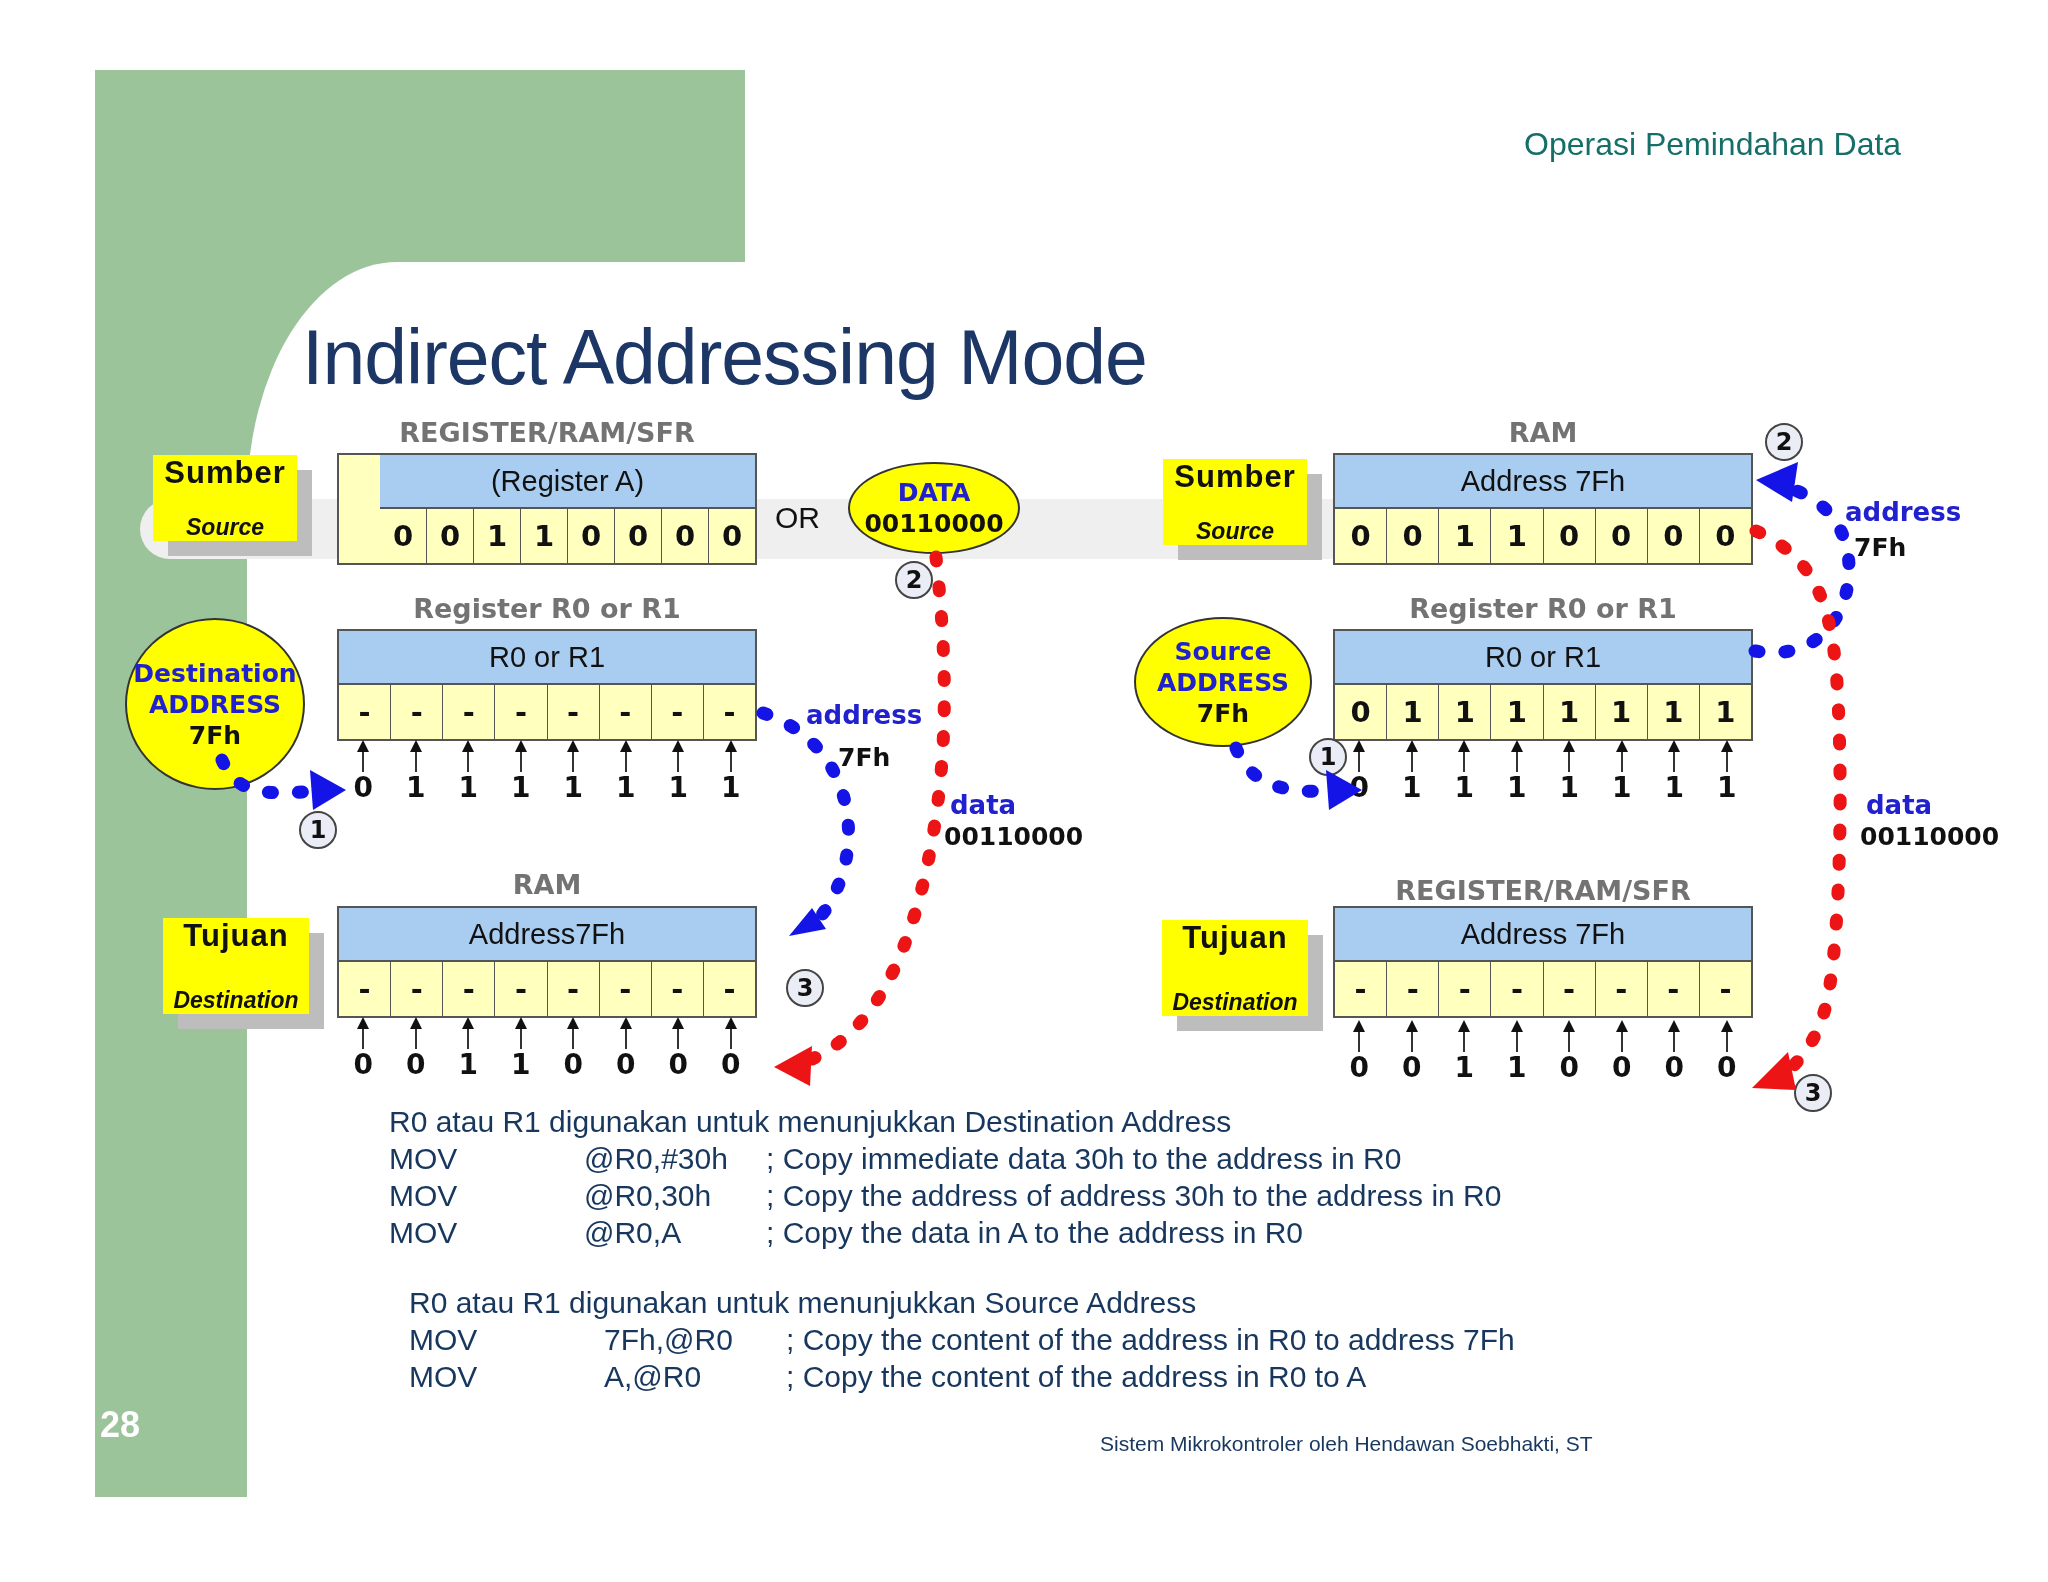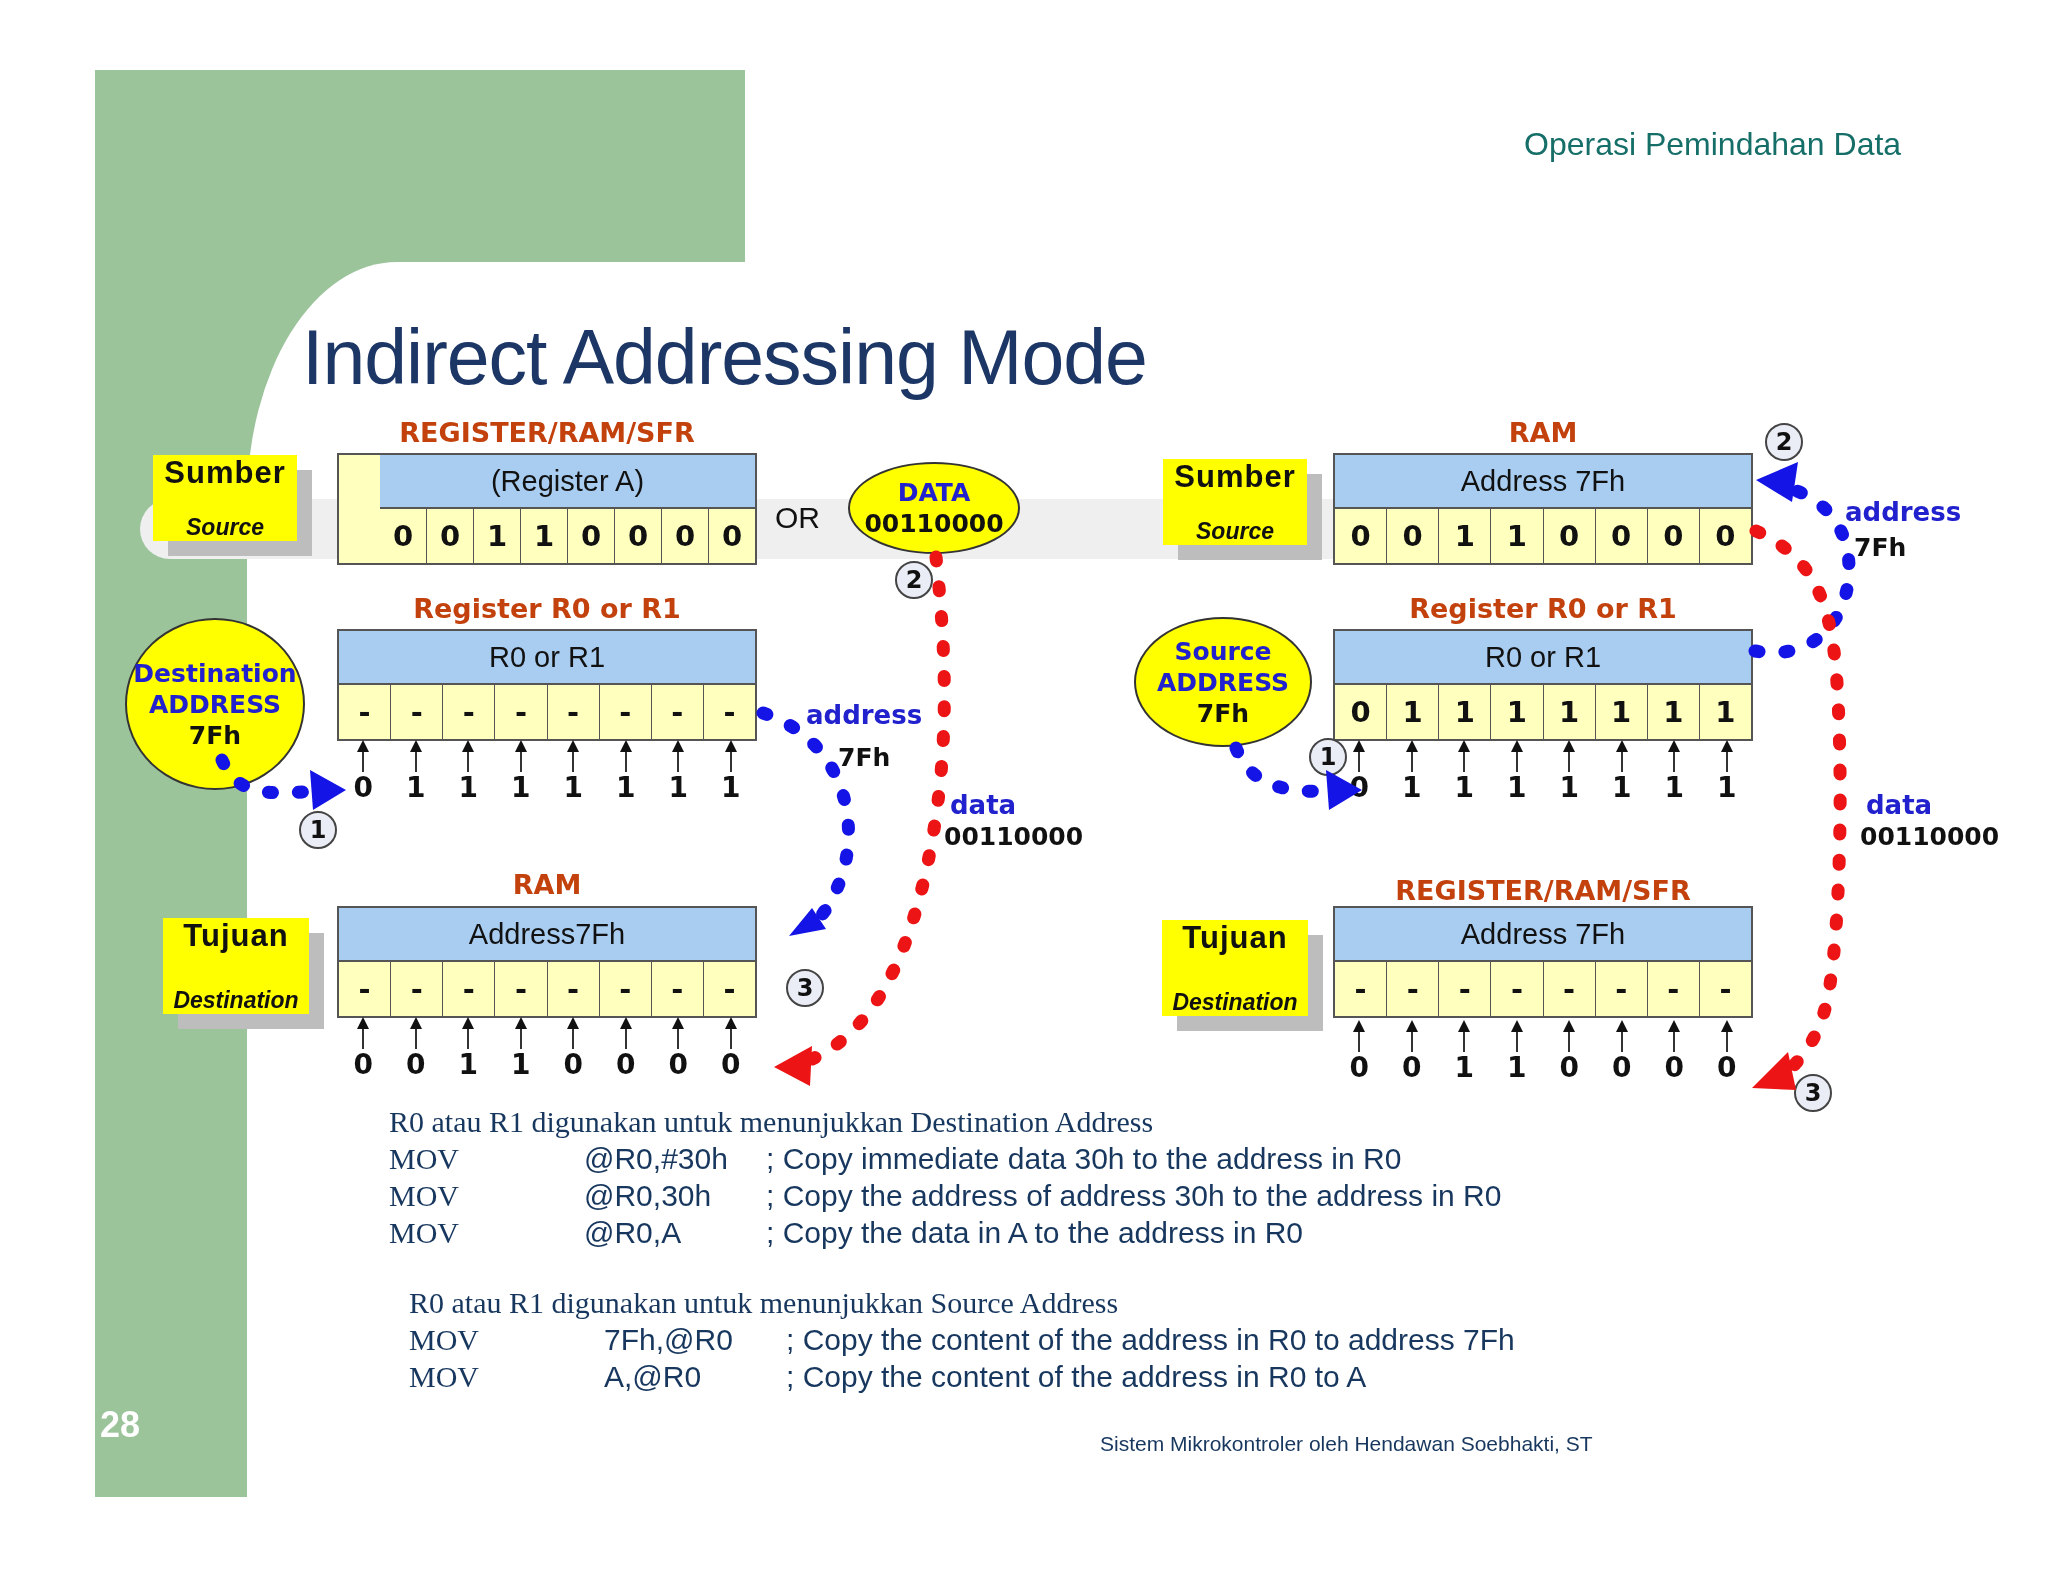--- a/index.html
+++ b/index.html
@@ -19,21 +19,21 @@
   .regbox{width:420px;border:2px solid #555;background:#FFFFBE;box-sizing:border-box;}
   .regbox-head{height:52px;background:#A9CDF1;border-bottom:2px solid #555;display:flex;
                align-items:center;justify-content:center;font-size:29px;color:#111;}
   .regbox-cells{display:flex;height:54px;}
   .bitcell{flex:1;display:flex;align-items:center;justify-content:center;
            font-family:"DejaVu Sans",sans-serif;font-weight:bold;font-size:29px;color:#111;
            border-left:1.4px solid #555;}
   .bitcell:first-child{border-left:none;}
   
   .comic{font-family:"DejaVu Sans",sans-serif;font-weight:bold;}
-  .boxlabel{width:420px;text-align:center;font-size:27px;color:#c2410c;}
+  .boxlabel{width:420px;text-align:center;font-size:27px;color:#737373;}
   .dlabel{font-size:26px;color:#2121CE;}
   .dvalue{font-size:25px;color:#111;}
   
   .tag{background:#FFFF00;box-shadow:15px 15px 0 #BDBDBD;display:flex;flex-direction:column;
        align-items:center;justify-content:space-between;}
   .tag-title{font-weight:800;font-size:31px;color:#111;letter-spacing:1px;}
   .tag-sub{font-weight:bold;font-style:italic;font-size:23px;color:#111;}
   
   .ell{background:#FFFF00;border:2px solid #333;border-radius:50%;display:flex;flex-direction:column;
        align-items:center;justify-content:center;text-align:center;box-sizing:border-box;}
@@ -47,21 +47,21 @@
   .bitsrow{display:flex;width:420px;}
   .bitv{flex:1;text-align:center;font-family:"DejaVu Sans",sans-serif;font-weight:bold;font-size:28px;color:#111;}
   .arrowrow{display:flex;width:420px;height:32px;justify-content:space-around;}
   .uarr{width:2px;height:20px;background:#333;position:relative;margin-top:12px;}
   .uarr::before{content:"";position:absolute;top:-12px;left:-5px;width:0;height:0;
                 border-left:6px solid transparent;border-right:6px solid transparent;
                 border-bottom:12px solid #111;}
   
   .noteblock{width:1500px;color:#17375E;font-size:30px;}
   .noterow{position:relative;height:37px;white-space:nowrap;}
-  .noterow .op{position:absolute;left:0;font-family:Liberation Serif, serif;}
+  .noterow .op{position:absolute;left:0;}
   .noterow .arg{position:absolute;left:195px;}
   .noterow .cm{position:absolute;left:377px;}
   .page-num{left:100px;top:1404px;font-size:36px;font-weight:bold;color:#ffffff;}
   .footer{left:1100px;top:1432px;width:810px;text-align:left;font-size:21px;color:#17375E;}
   svg.overlay{position:absolute;left:0;top:0;z-index:7;pointer-events:none;}
 </style>
 </head>
 <body>
 
 <div id="slide">

